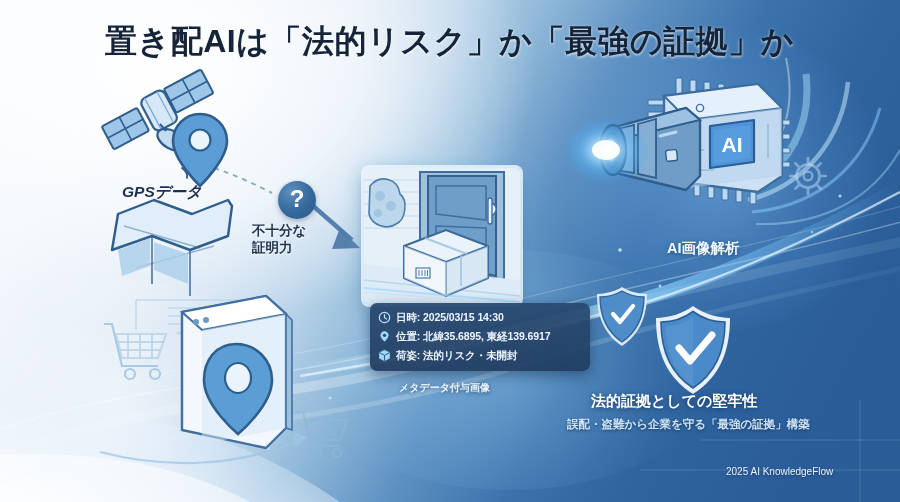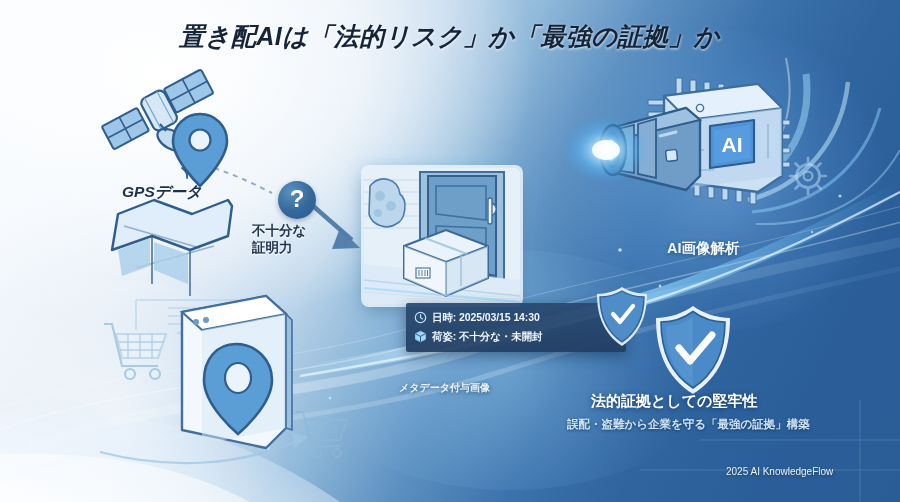--- a/index.html
+++ b/index.html
@@ -31,23 +31,22 @@
       background:radial-gradient(circle, rgba(170,225,255,0.30) 0%, rgba(150,215,255,0.08) 50%, rgba(150,215,255,0) 75%);}
   .b3{left:-60px;top:280px;width:360px;height:260px;
       background:radial-gradient(circle, rgba(255,255,255,0.55) 0%, rgba(255,255,255,0.12) 55%, rgba(255,255,255,0) 78%);}
 
   
   .layer{position:absolute;left:0;top:0;width:900px;height:502px;}
 
   
   #title{
     position:absolute;left:0;top:20px;width:899px;text-align:center;
-    font-size:25px;font-weight:bold;color:#16243a;letter-spacing:.5px;
+    font-size:32px;font-weight:bold;color:#16243a;letter-spacing:.5px;
     text-shadow:0 1px 3px rgba(255,255,255,0.85);
-    font-style:italic;
   }
 
   
   .lab{position:absolute;font-weight:bold;white-space:nowrap;}
   #gps-label{left:122px;top:182px;font-size:15.5px;color:#1b3050;
     text-shadow:0 1px 2px rgba(255,255,255,.9);font-style:italic;}
   #weak-label{left:252px;top:222px;font-size:13.5px;color:#223css;color:#22354f;
     line-height:17px;text-align:left;width:96px;text-shadow:0 1px 2px rgba(255,255,255,.85);}
   #ai-label{left:667px;top:210px;font-size:14.5px;color:#f2f9ff;
     text-shadow:0 1px 4px rgba(10,40,80,.55);margin-top:29px;}
@@ -75,23 +74,22 @@
     border-radius:5px;overflow:hidden;
     background:linear-gradient(160deg,#eef5fb 0%,#dfeaf6 45%,#cfe0f0 100%);
     box-shadow:0 0 0 3px rgba(235,245,255,.85), 0 6px 18px rgba(15,45,85,.35),
                0 0 26px rgba(150,215,255,.45);
   }
 
   
   #meta-card{
     position:absolute;left:370px;top:303px;width:204px;
     background:linear-gradient(180deg, rgba(40,72,112,.93) 0%, rgba(32,60,96,.93) 100%);
-    border-radius:2px;padding:5px 8px 6px 8px;
+    border-radius:7px;padding:5px 8px 6px 8px;
     box-shadow:0 4px 14px rgba(8,30,62,.45);
-    margin-left:36px;
   }
   .mrow{display:flex;align-items:center;gap:5px;height:19px;}
   .mrow .mico{width:13px;height:13px;flex:0 0 13px;display:block;}
   .mrow .mtxt{font-size:10.5px;color:#eef6ff;font-weight:bold;white-space:nowrap;letter-spacing:-.1px;}
 </style>
 </head>
 <body>
 
 <div id="stage">
 
@@ -305,24 +303,31 @@
   <div id="meta-card">
     <div class="mrow">
       <svg class="mico" viewBox="0 0 16 16">
         <circle cx="8" cy="8" r="6.4" fill="none" stroke="#bfe2ff" stroke-width="1.5"></circle>
         <path d="M8 4.4 L8 8.2 L10.6 9.8" fill="none" stroke="#bfe2ff" stroke-width="1.5" stroke-linecap="round"></path>
       </svg>
       <span class="mtxt">日時: 2025/03/15 14:30</span>
     </div>
     <div class="mrow">
       <svg class="mico" viewBox="0 0 16 16">
+        <path d="M8 1.6 C 10.9 1.6 13 3.8 13 6.6 C 13 10 8 14.6 8 14.6 C 8 14.6 3 10 3 6.6 C 3 3.8 5.1 1.6 8 1.6 Z" fill="#9fd8ff"></path>
+        <circle cx="8" cy="6.5" r="2" fill="#2a4a72"></circle>
+      </svg>
+      <span class="mtxt">位置: 北緯35.6895, 東経139.6917</span>
+    </div>
+    <div class="mrow">
+      <svg class="mico" viewBox="0 0 16 16">
         <path d="M8 1.4 L14.2 4.6 L14.2 11.4 L8 14.6 L1.8 11.4 L1.8 4.6 Z" fill="#9fd8ff" stroke="#9fd8ff" stroke-width=".8" stroke-linejoin="round"></path>
         <path d="M1.8 4.6 L8 7.8 L14.2 4.6 M8 7.8 L8 14.6" fill="none" stroke="#2a4a72" stroke-width="1.1"></path>
       </svg>
-      <span class="mtxt">荷姿: 不十分な・未開封</span>
+      <span class="mtxt">荷姿: 法的リスク・未開封</span>
     </div>
   </div>
 
   <div class="lab" id="meta-label">メタデータ付与画像</div>
 
   <svg class="layer" viewBox="0 0 900 502">
 
     <g>
 
       <g fill="#bcd9f2" stroke="#3f6e9e" stroke-width="1">

